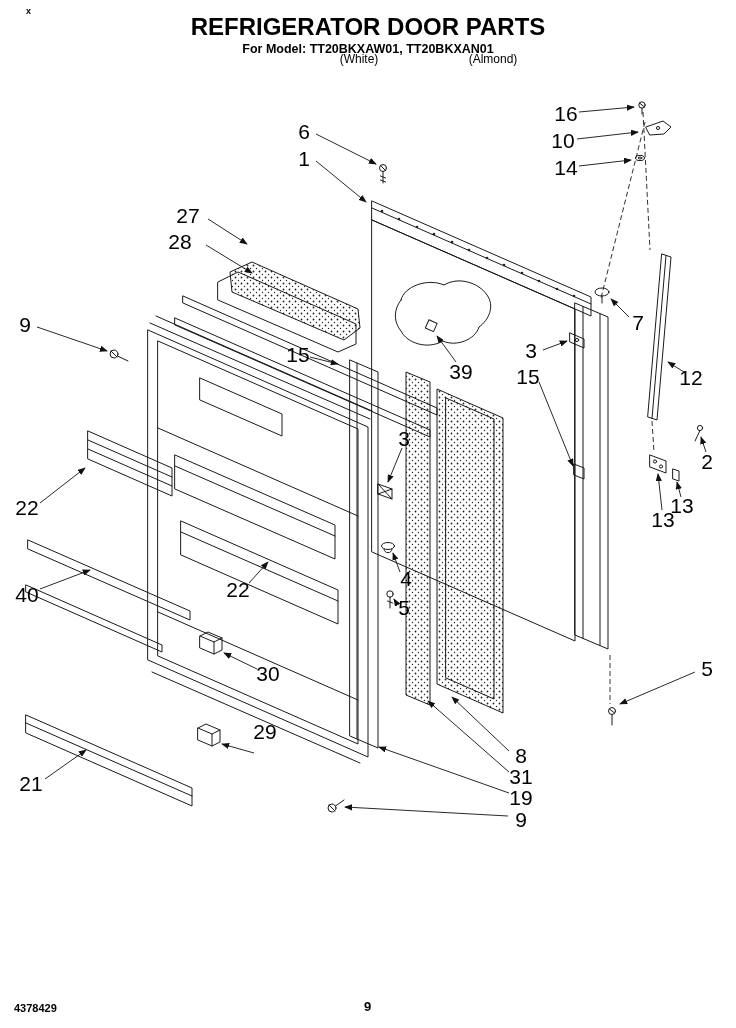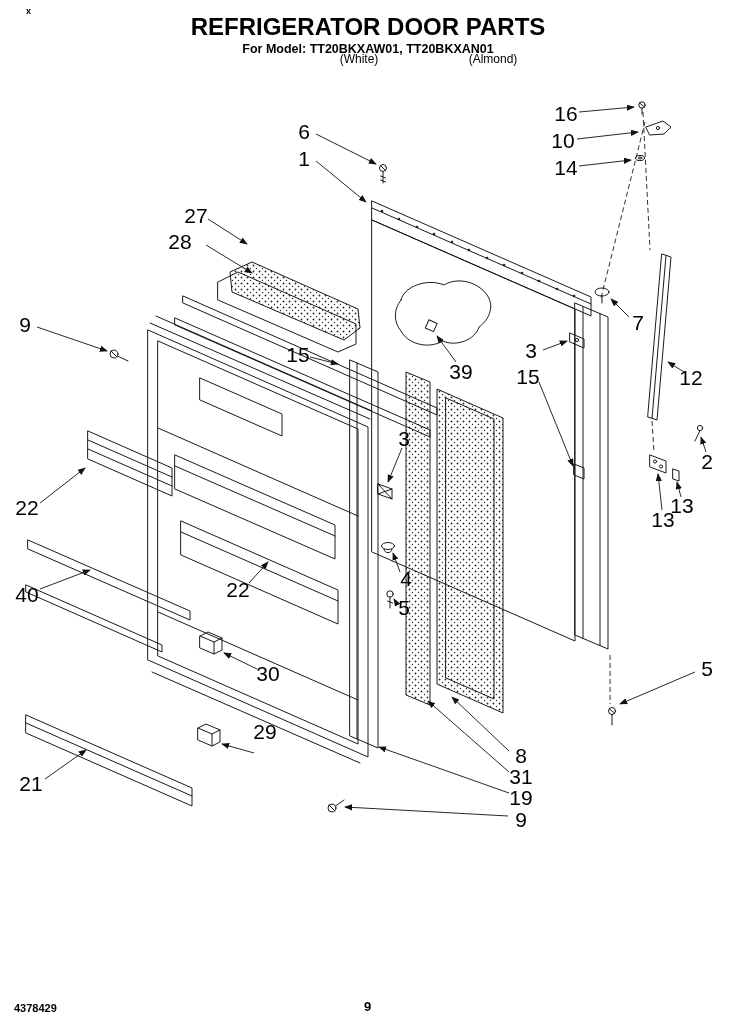--- a/index.html
+++ b/index.html
@@ -242,21 +242,21 @@
         <line class="ld" marker-end="url(#arr)" x1="509" y1="793" x2="379" y2="747"></line>
         <line class="ld" marker-end="url(#arr)" x1="508" y1="816" x2="345" y2="807"></line>
       </g>
     </svg>
 
     <div class="callout" style="left:566px;top:113px">16</div>
     <div class="callout" style="left:563px;top:140px">10</div>
     <div class="callout" style="left:566px;top:167px">14</div>
     <div class="callout" style="left:304px;top:131px">6</div>
     <div class="callout" style="left:304px;top:158px">1</div>
-    <div class="callout" style="left:196px;top:215px">27</div>
+    <div class="callout" style="left:188px;top:215px">27</div>
     <div class="callout" style="left:180px;top:241px">28</div>
     <div class="callout" style="left:25px;top:324px">9</div>
     <div class="callout" style="left:298px;top:354px">15</div>
     <div class="callout" style="left:461px;top:371px">39</div>
     <div class="callout" style="left:531px;top:350px">3</div>
     <div class="callout" style="left:528px;top:376px">15</div>
     <div class="callout" style="left:638px;top:322px">7</div>
     <div class="callout" style="left:691px;top:377px">12</div>
     <div class="callout" style="left:707px;top:461px">2</div>
     <div class="callout" style="left:682px;top:505px">13</div>

